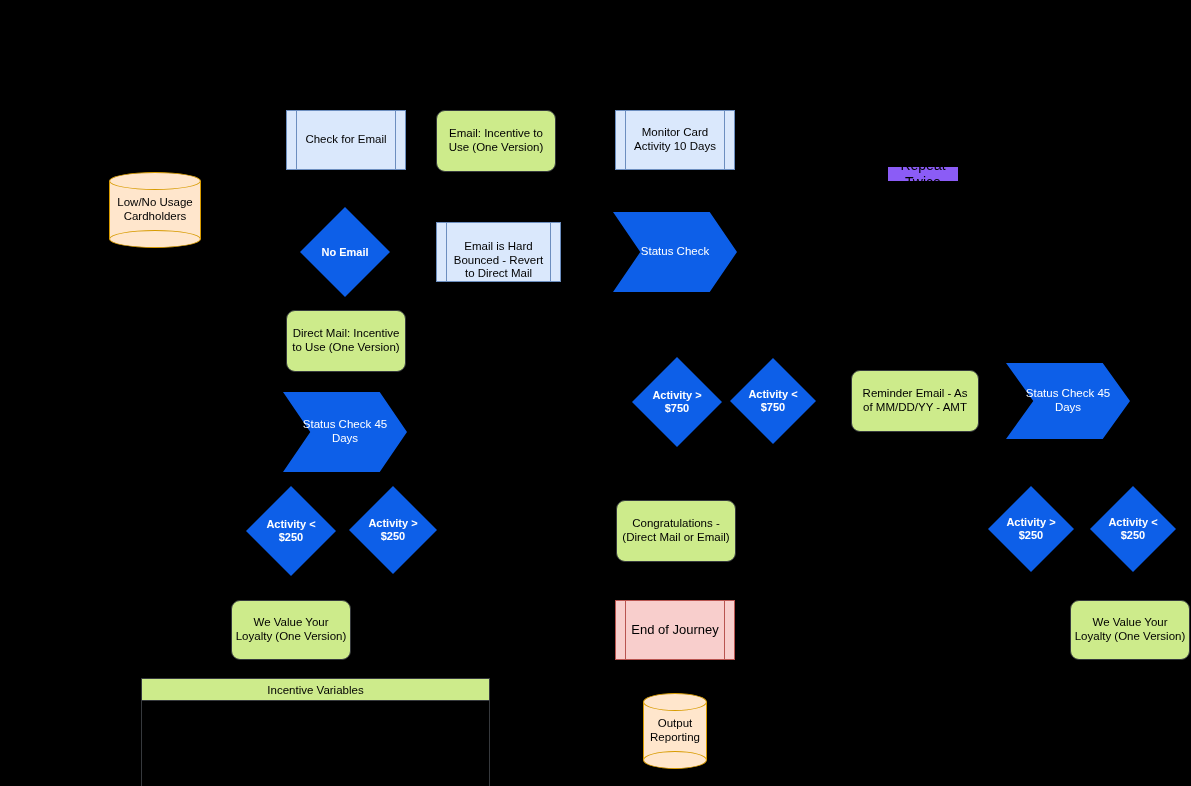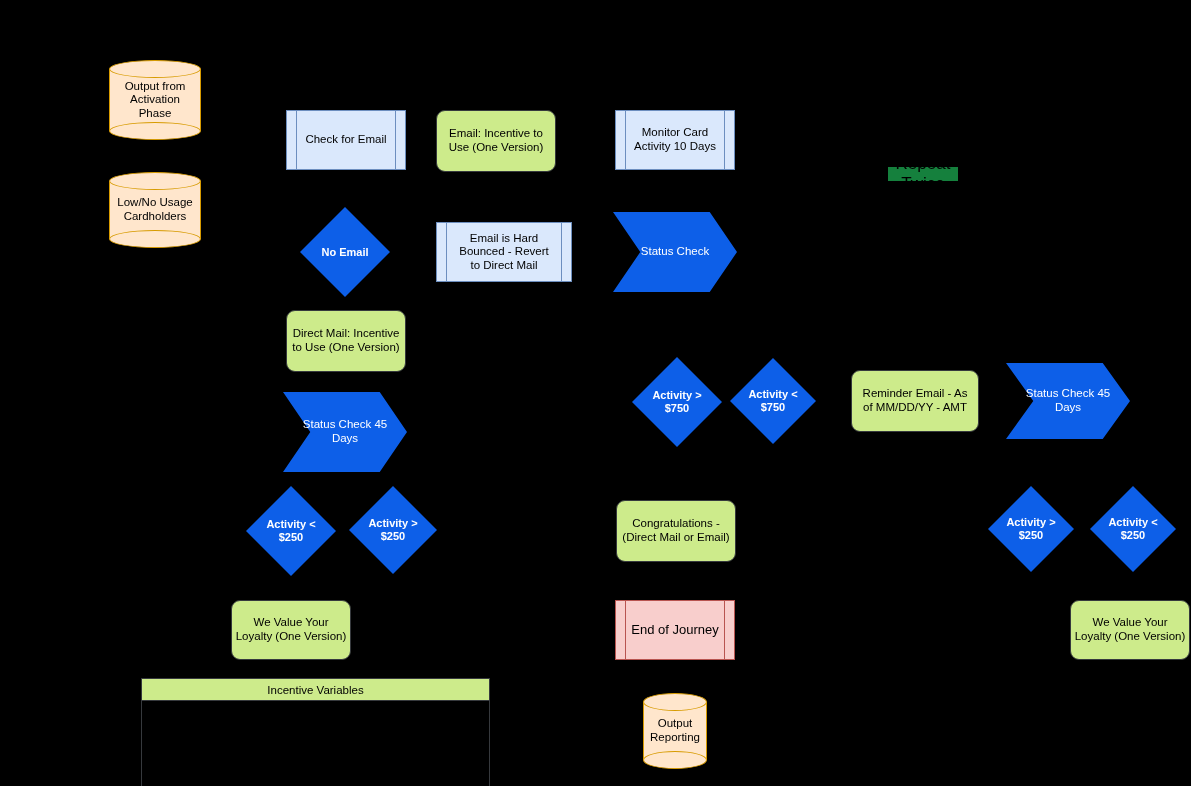--- a/index.html
+++ b/index.html
@@ -152,23 +152,23 @@
     border-radius: 50%;
     box-sizing: border-box;
   }
   .cylinder .lbl {
     position: relative;
     z-index: 3;
   }
 
   
   .tag-label {
-    background: #15803d;
-    color: #000000;
-    font-size: 17px;
+    background: #8b5cf6;
+    color: #000000;
+    font-size: 14px;
     padding: 1px 2px;
     border: 0;
   }
 
   
   .tbl {
     position: absolute;
     box-sizing: border-box;
     border: 1px solid #36393d;
     background: transparent;
@@ -186,28 +186,20 @@
   }
   .tbl-body {
     background: transparent;
   }
 </style>
 </head>
 <body>
 
 <div id="canvas">
 
-  <div class="node cylinder" style="left:109px; top:60px; width:92px; height:80px;">
-    <span class="cyl-body"></span>
-    <span class="cyl-bottom"></span>
-    <span class="cyl-top"></span>
-    <span class="lbl">Output from
-Activation
-Phase</span>
-  </div>
 
   <div class="node cylinder" style="left:109px; top:172px; width:92px; height:76px;">
     <span class="cyl-body"></span>
     <span class="cyl-bottom"></span>
     <span class="cyl-top"></span>
     <span class="lbl">Low/No Usage
 Cardholders</span>
   </div>
 
   <div class="node pp-box" style="left:286px; top:110px; width:120px; height:60px;">
@@ -226,21 +218,21 @@
 
   <div class="node tag-label" style="left:888px; top:167px; width:70px; height:14px;">
     <span class="lbl">Repeat Twice</span>
   </div>
 
   <div class="node diamond" style="left:300px; top:207px; width:90px; height:90px;">
     <span class="dshape"></span>
     <span class="lbl">No Email</span>
   </div>
 
-  <div class="node pp-box" style="left:436px; top:222px; width:136px; height:60px;">
+  <div class="node pp-box" style="left:436px; top:222px; width:125px; height:60px;align-items:flex-end;">
     <span class="lbl">Email is Hard
 Bounced - Revert
 to Direct Mail</span>
   </div>
 
   <div class="node chevron" style="left:613px; top:212px; width:124px; height:80px;">
     <span class="cshape"></span>
     <span class="lbl">Status Check</span>
   </div>
 

